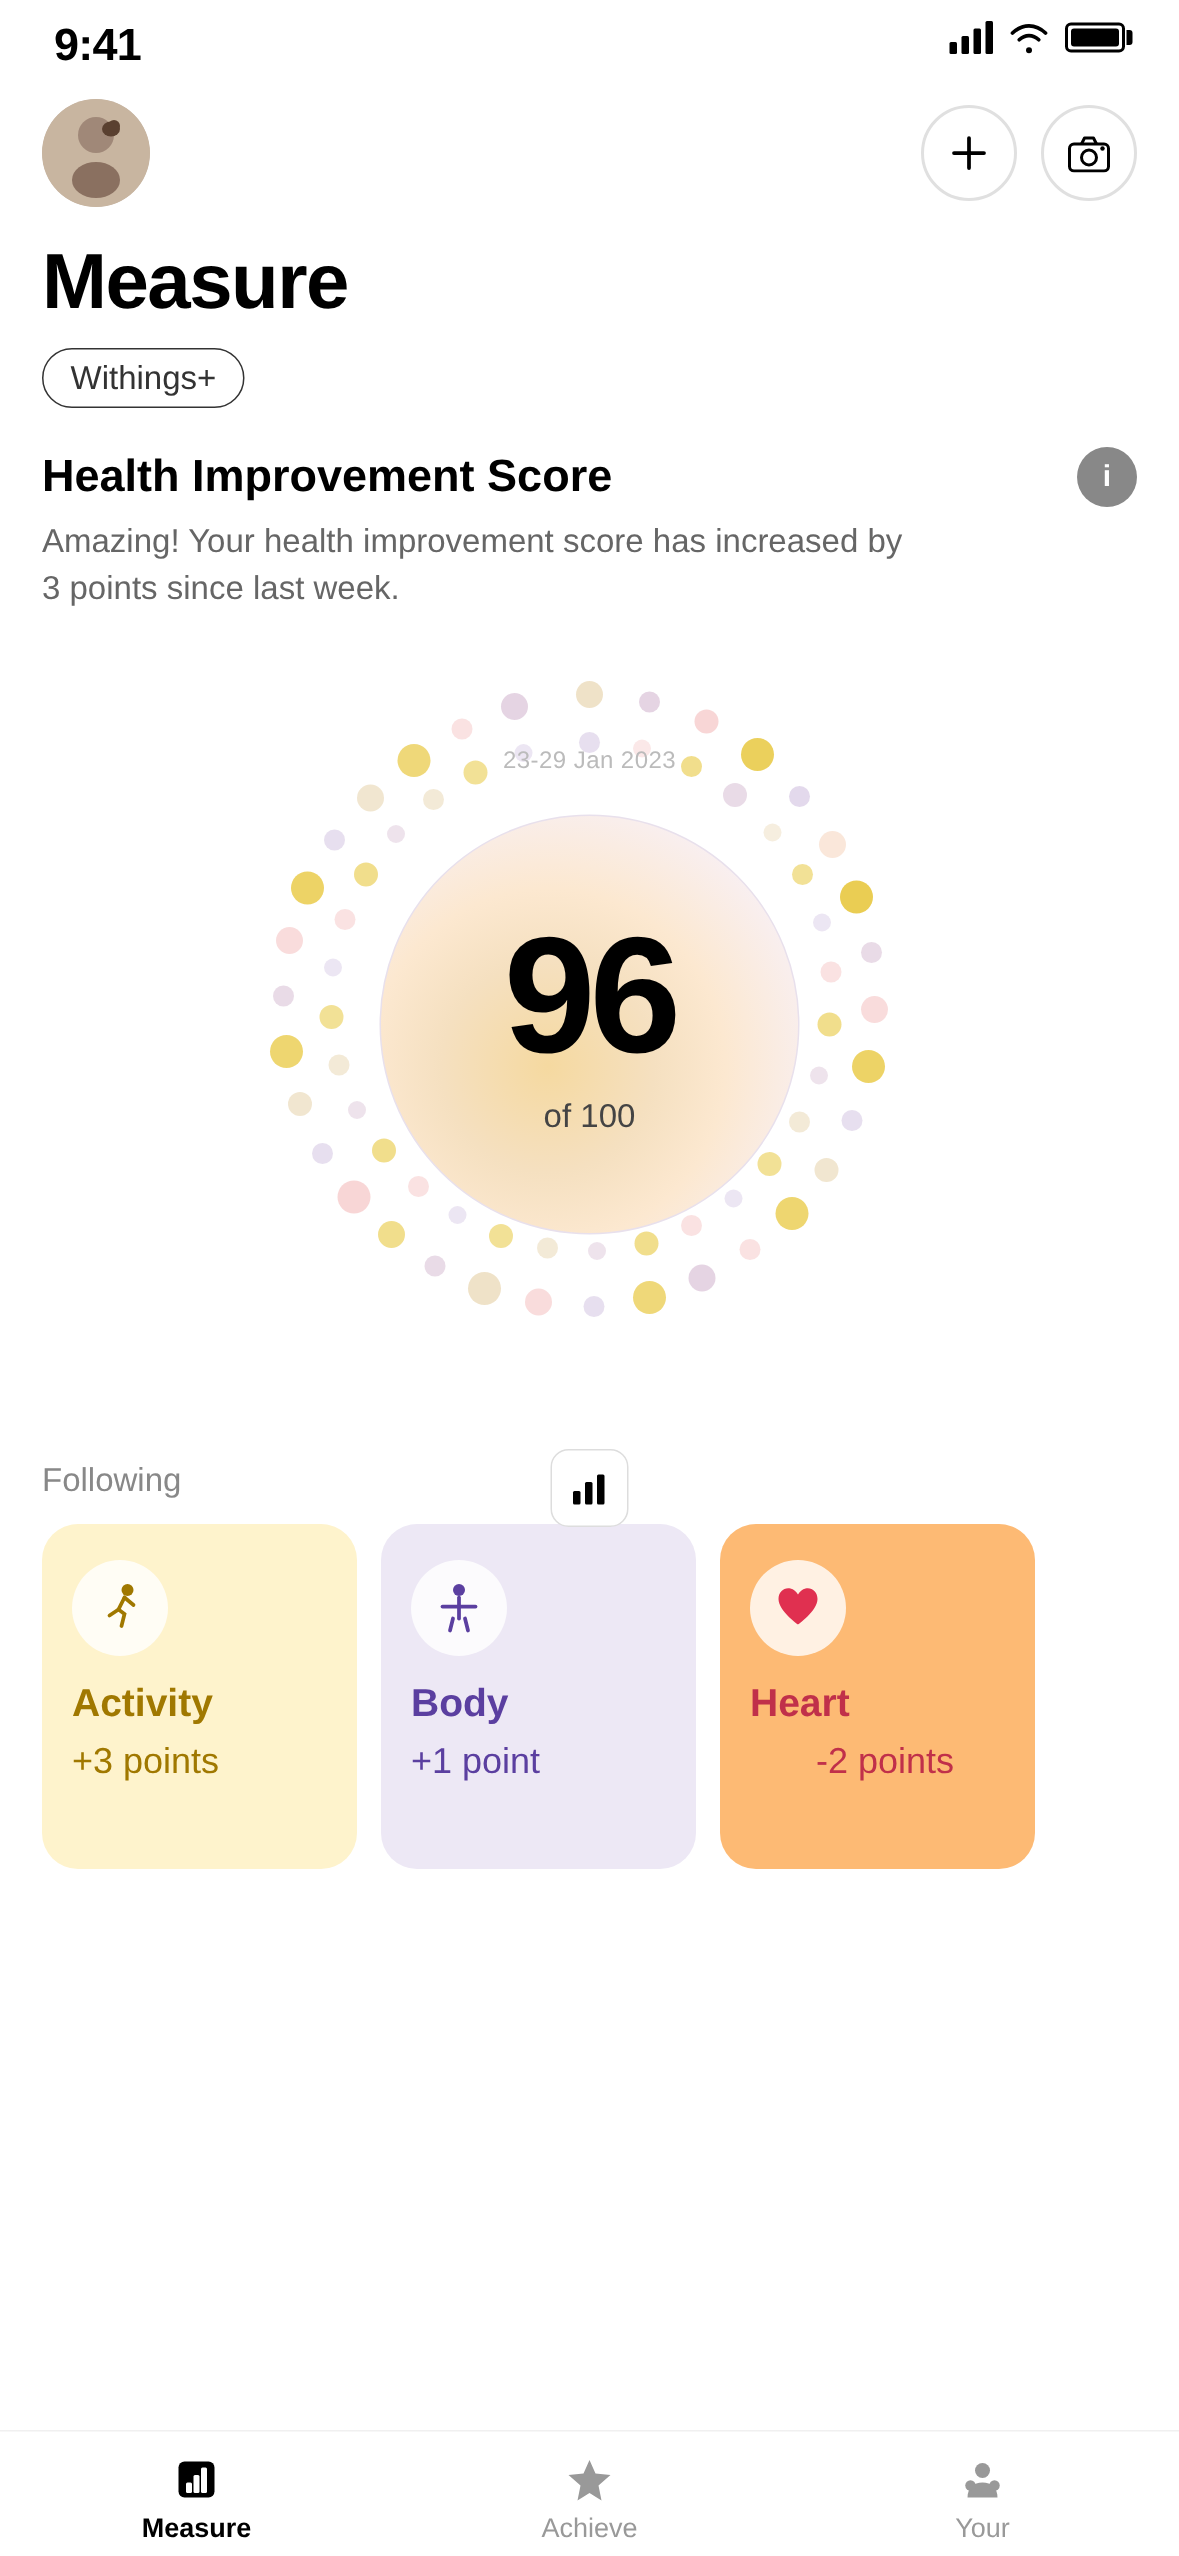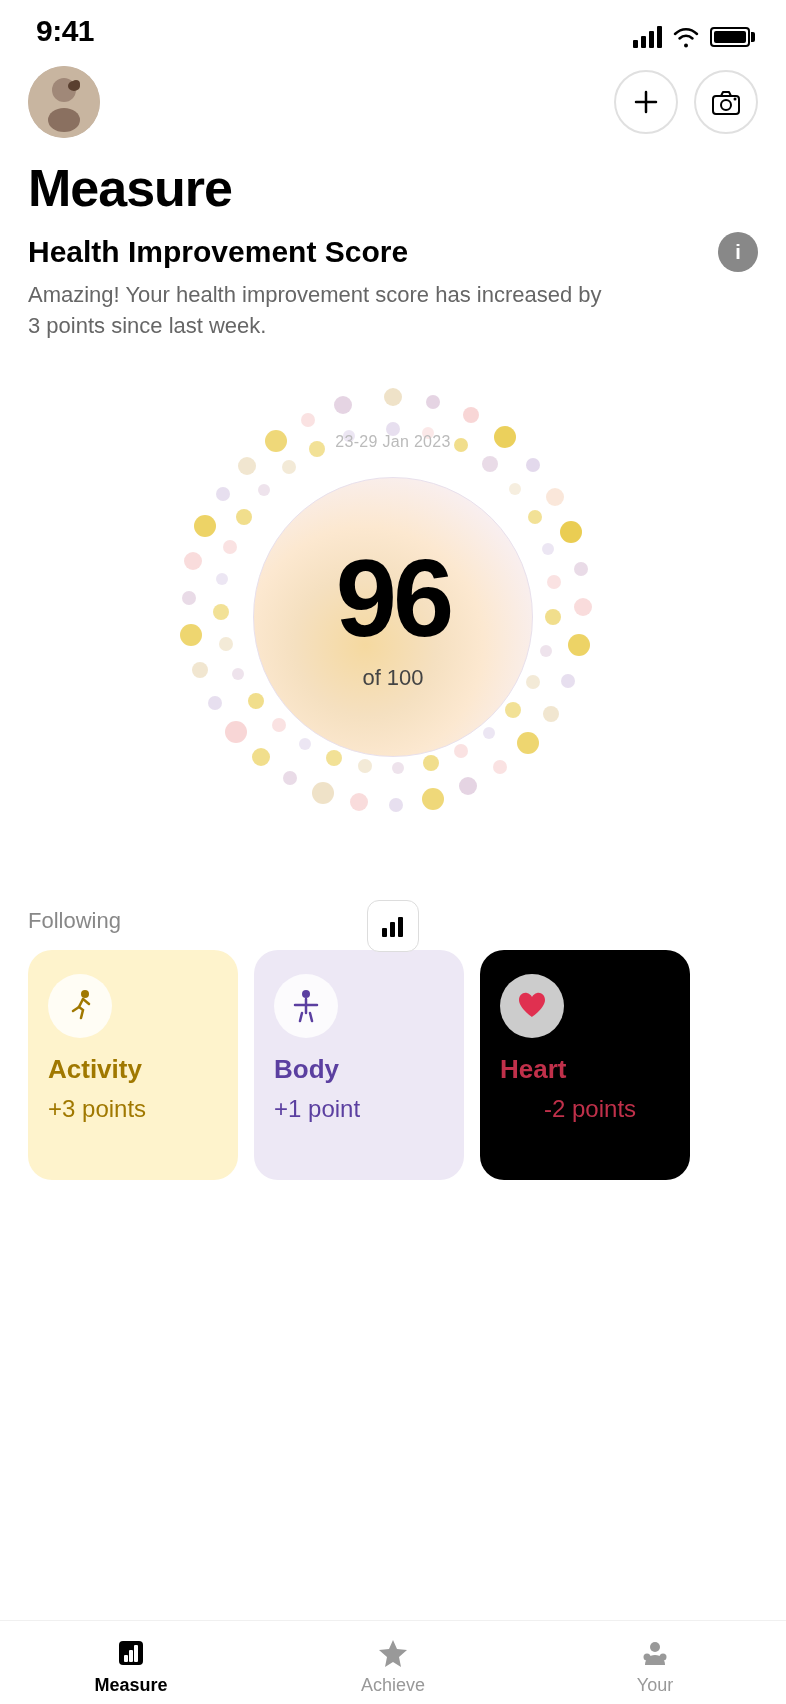--- a/index.html
+++ b/index.html
@@ -9,21 +9,21 @@
       min-height: 1704px;
       background: #ffffff;
       font-family: -apple-system, 'SF Pro Display', 'Helvetica Neue', Arial, sans-serif;
       overflow-x: hidden;
     }
 
     
     .status-bar {
       display: flex;
       justify-content: space-between;
-      align-items: flex-end;
+      align-items: flex-start;
       padding: 14px 36px 8px 36px;
       height: 56px;
     }
     .status-time {
       font-size: 30px;
       font-weight: 600;
       color: #000;
       letter-spacing: -0.5px;
     }
     .status-icons {
@@ -263,21 +263,21 @@
       flex: 0 0 210px;
       border-radius: 24px;
       padding: 24px 20px 20px 20px;
       min-height: 230px;
       display: flex;
       flex-direction: column;
       gap: 10px;
     }
     .card-activity { background: #fef3cc; }
     .card-body { background: #ede8f5; }
-    .card-heart { background: #000000; }
+    .card-heart { background: #fdba74; }
 
     .card-icon-circle {
       width: 64px;
       height: 64px;
       border-radius: 50%;
       background: rgba(255,255,255,0.8);
       display: flex;
       align-items: center;
       justify-content: center;
       margin-bottom: 6px;
@@ -410,20 +410,23 @@
           <circle cx="24" cy="10" r="1.5" fill="#000"></circle>
         </svg>
       </button>
     </div>
   </div>
 
   <div class="page-title-section">
     <h1 class="page-title">Measure</h1>
   </div>
 
+  <div class="withings-badge-wrapper">
+    <span class="withings-badge">Withings+</span>
+  </div>
 
   <div class="his-section">
     <div class="his-header">
       <h2 class="his-title">Health Improvement Score</h2>
       <div class="info-icon">
         <span>i</span>
       </div>
     </div>
     <p class="his-description">Amazing! Your health improvement score has increased by 3 points since last week.</p>
   </div>

